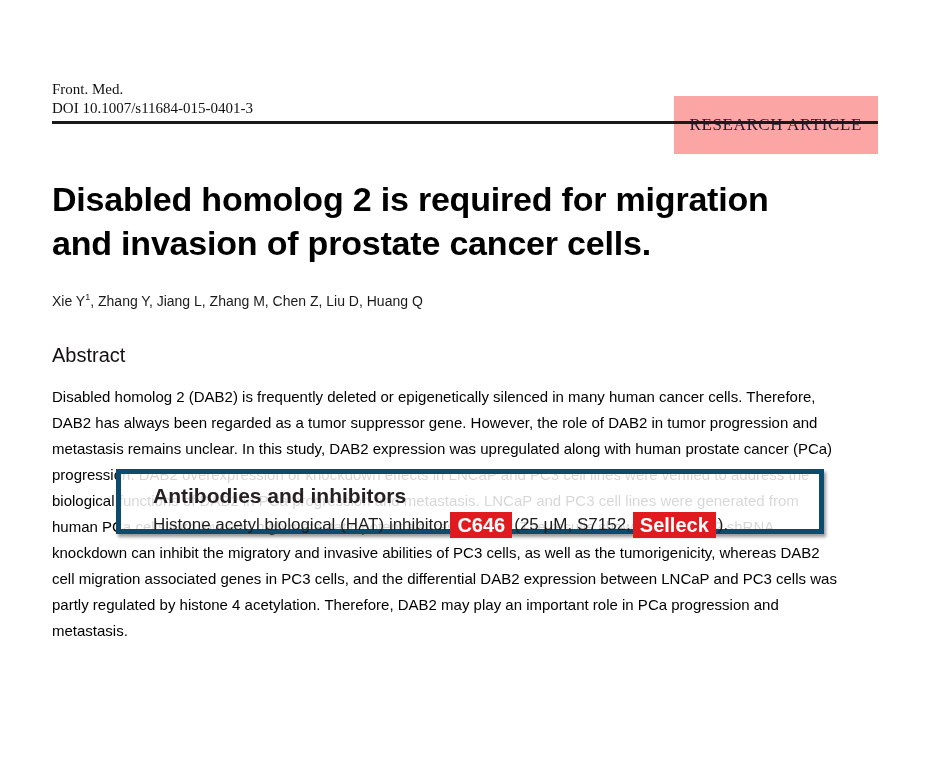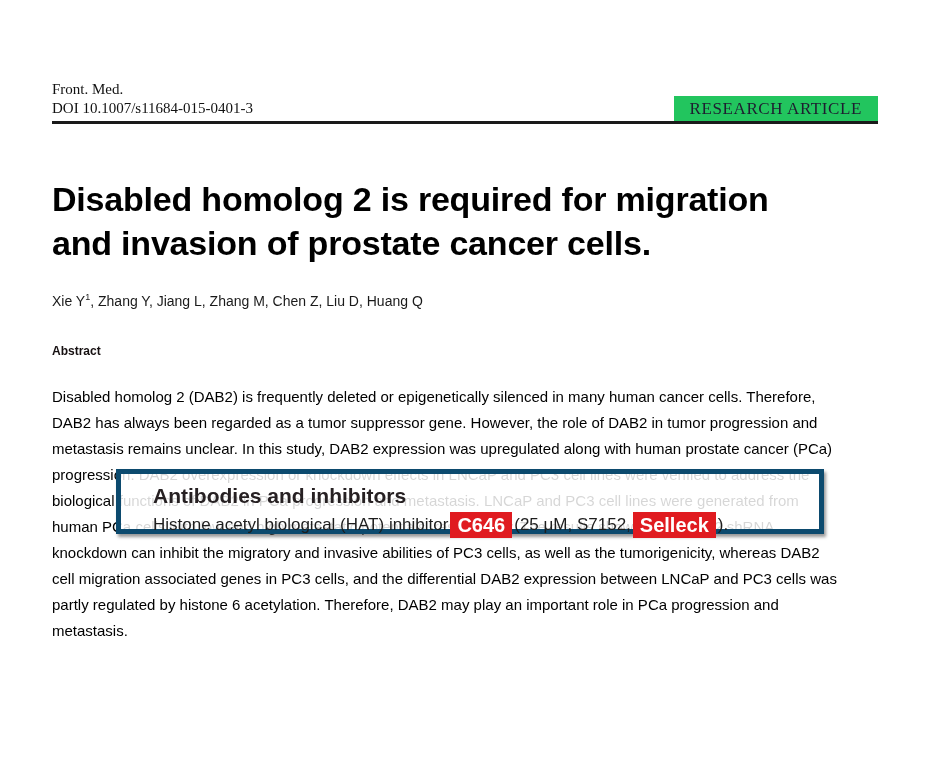--- a/index.html
+++ b/index.html
@@ -13,22 +13,22 @@
     border-radius:24px;
   }
   
   .journal-block{
     position:absolute;left:52px;top:80px;
     font-family:"Liberation Serif", serif;
     font-size:15px;line-height:19px;color:#111;
   }
   .badge{
     position:absolute;right:52px;top:96px;
-    height:26px;padding:0 16px;
-    background:#22c55e;
+    height:26px;padding:16px 16px;
+    background:#fca5a5;
     display:flex;align-items:center;justify-content:center;
     font-family:"Liberation Serif", serif;
     font-size:17px;letter-spacing:0.6px;color:#1e1e30;
   }
   .header-rule{
     position:absolute;left:52px;top:121px;
     width:826px;height:3px;background:#1a1a1a;
   }
   
   .page-title{
@@ -39,21 +39,21 @@
   .page-title div{white-space:nowrap;}
   
   .authors{
     position:absolute;left:52px;top:292px;
     font-size:14px;color:#1a1a1a;
   }
   .authors sup{font-size:9px;}
   
   .abstract-heading{
     position:absolute;left:52px;top:344px;
-    font-size:12px;font-weight:bold;color:#161011;
+    font-size:20px;font-weight:normal;color:#161011;
   }
   .abstract-paragraph{
     position:absolute;left:52px;top:384px;width:840px;
     font-size:15px;line-height:26px;color:#000000;
   }
   .abstract-line{white-space:nowrap;}
   
   .popup{
     position:absolute;left:70px;top:469px;
     width:708px;height:65px;
@@ -107,21 +107,21 @@
 
   <div class="abstract-paragraph">
       <div class="abstract-line">Disabled homolog 2 (DAB2) is frequently deleted or epigenetically silenced in many human cancer cells. Therefore,</div>
       <div class="abstract-line">DAB2 has always been regarded as a tumor suppressor gene. However, the role of DAB2 in tumor progression and</div>
       <div class="abstract-line">metastasis remains unclear. In this study, DAB2 expression was upregulated along with human prostate cancer (PCa)</div>
       <div class="abstract-line">progression. DAB2 overexpression or knockdown effects in LNCaP and PC3 cell lines were verified to address the</div>
       <div class="abstract-line">biological functions of DAB2 in PCa progression and metastasis. LNCaP and PC3 cell lines were generated from</div>
       <div class="abstract-line">human PCa cells with low and high metastatic potentials, respectively. The results showed that DAB2 shRNA</div>
       <div class="abstract-line">knockdown can inhibit the migratory and invasive abilities of PC3 cells, as well as the tumorigenicity, whereas DAB2</div>
       <div class="abstract-line">cell migration associated genes in PC3 cells, and the differential DAB2 expression between LNCaP and PC3 cells was</div>
-      <div class="abstract-line">partly regulated by histone 6 acetylation. Therefore, DAB2 may play an important role in PCa progression and</div>
+      <div class="abstract-line">partly regulated by histone 4 acetylation. Therefore, DAB2 may play an important role in PCa progression and</div>
       <div class="abstract-line">metastasis.</div>
     </div>
 
   <div class="popup">
     <div class="popup-heading">Antibodies and inhibitors</div>
     <div class="popup-sentence"><span>Histone acetyl biological (HAT) inhibitor</span><span class="hl">C646</span><span>(25 μM, S7152,</span><span class="hl">Selleck</span><span>).</span></div>
   </div>
 
 </div>
 

